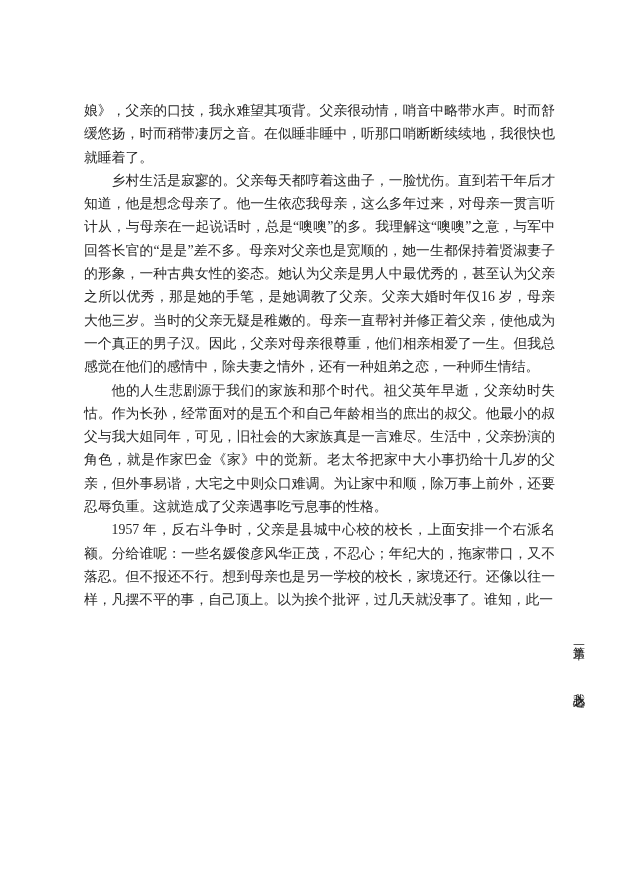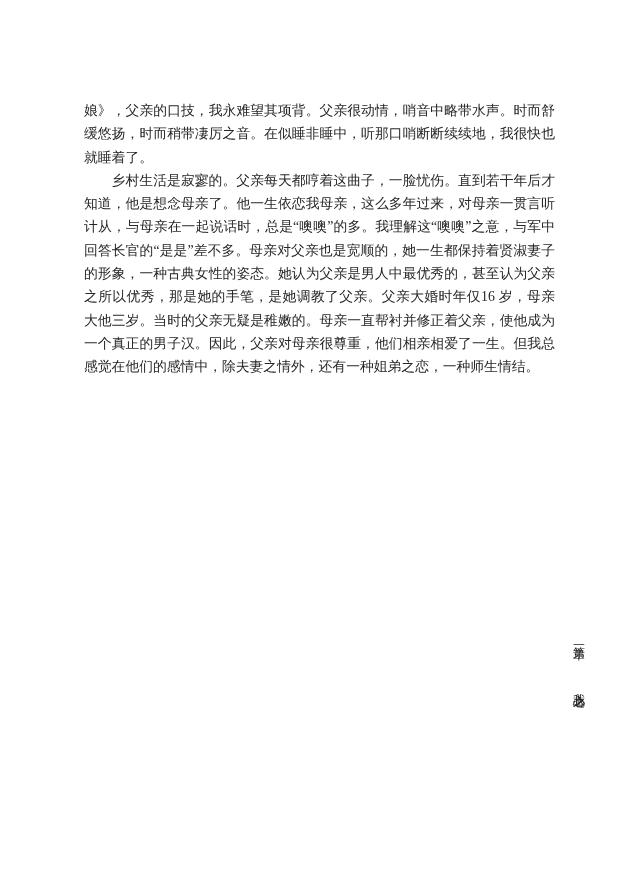--- a/index.html
+++ b/index.html
@@ -55,20 +55,22 @@
 </style>
 </head>
 <body>
 
 <div class="page">
 
   <div class="text-block">
 
   <p class="para">娘》，父亲的口技，我永难望其项背。父亲很动情，哨音中略带水声。时而舒缓悠扬，时而稍带凄厉之音。在似睡非睡中，听那口哨断断续续地，我很快也就睡着了。</p>
       <p class="para indent">乡村生活是寂寥的。父亲每天都哼着这曲子，一脸忧伤。直到若干年后才知道，他是想念母亲了。他一生依恋我母亲，这么多年过来，对母亲一贯言听计从，与母亲在一起说话时，总是“噢噢”的多。我理解这“噢噢”之意，与军中回答长官的“是是”差不多。母亲对父亲也是宽顺的，她一生都保持着贤淑妻子的形象，一种古典女性的姿态。她认为父亲是男人中最优秀的，甚至认为父亲之所以优秀，那是她的手笔，是她调教了父亲。父亲大婚时年仅16 岁，母亲大他三岁。当时的父亲无疑是稚嫩的。母亲一直帮衬并修正着父亲，使他成为一个真正的男子汉。因此，父亲对母亲很尊重，他们相亲相爱了一生。但我总感觉在他们的感情中，除夫妻之情外，还有一种姐弟之恋，一种师生情结。</p>
+      <p class="para indent">他的人生悲剧源于我们的家族和那个时代。祖父英年早逝，父亲幼时失怙。作为长孙，经常面对的是五个和自己年龄相当的庶出的叔父。他最小的叔父与我大姐同年，可见，旧社会的大家族真是一言难尽。生活中，父亲扮演的角色，就是作家巴金《家》中的觉新。老太爷把家中大小事扔给十几岁的父亲，但外事易谐，大宅之中则众口难调。为让家中和顺，除万事上前外，还要忍辱负重。这就造成了父亲遇事吃亏息事的性格。</p>
+      <p class="para indent">1957 年，反右斗争时，父亲是县城中心校的校长，上面安排一个右派名额。分给谁呢：一些名媛俊彦风华正茂，不忍心；年纪大的，拖家带口，又不落忍。但不报还不行。想到母亲也是另一学校的校长，家境还行。还像以往一样，凡摆不平的事，自己顶上。以为挨个批评，过几天就没事了。谁知，此一</p>
     </div>
 
   <div class="chapter-label chapter-number">第一章</div>
 
   <div class="chapter-label chapter-title">我心之上</div>
 
   <div class="page-number">15</div>
 
 </div>
 

